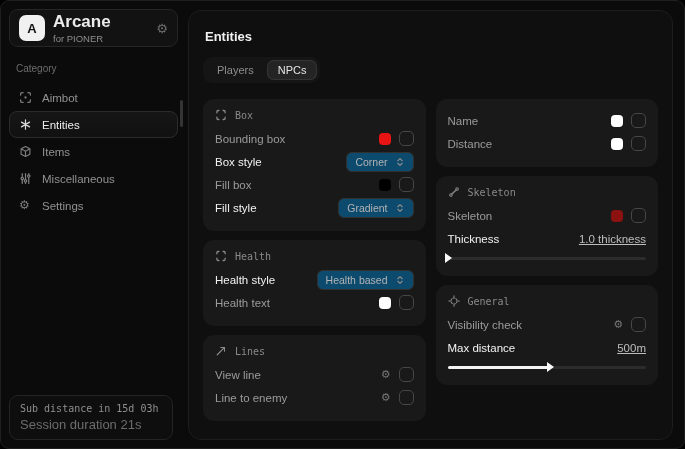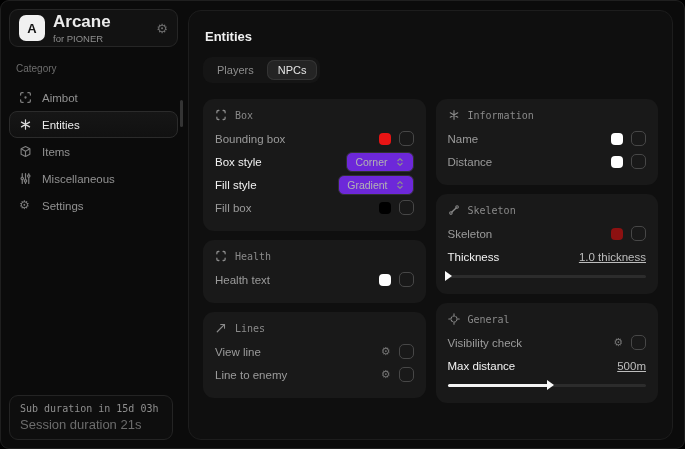--- a/index.html
+++ b/index.html
@@ -50,21 +50,21 @@
   .card-head { display:flex; align-items:center; gap:8px; color:#8a8a8a;
     font-family:"DejaVu Sans Mono", monospace; font-size:10px; margin-bottom:6px; }
   .card-head .cicon { width:12px; height:12px; display:flex; color:#8a8a8a; flex:none; }
   .row { display:flex; align-items:center; justify-content:space-between; min-height:23px; }
   .row-label { font-size:11.5px; color:#9b9b9b; }
   .row-label.em { color:#f2f2f2; font-weight:normal; }
   .ctrl { display:flex; align-items:center; gap:8px; }
   .swatch { width:12px; height:12px; border-radius:4px; flex:none; }
   .checkbox { width:15px; height:15px; border:1.5px solid #474747; border-radius:5px;
     background:transparent; flex:none; }
-  .select { display:flex; align-items:center; gap:7px; background:#6d28d9;
+  .select { display:flex; align-items:center; gap:7px; background:#0c4a6e;
     border:1px solid #313131; border-radius:6px; padding:3px 8px; font-size:10.5px;
     color:#b3b3b3; }
   .select .uicon { width:10px; height:10px; display:flex; color:#8d8d8d; }
   .row-gear { color:#767676; font-size:11px; font-family:"DejaVu Sans", sans-serif; }
   .row-value { font-size:11.5px; color:#bdbdbd;text-decoration:underline; }
   .slider { position:relative; height:11px; margin-top:3px; }
   .slider-track { position:absolute; left:0; right:0; top:4px; height:3px;
     background:#2c2c2c; border-radius:2px; }
   .slider-fill { position:absolute; left:0; top:4px; height:3px; background:#f4f4f4;
     border-radius:2px; }
@@ -166,21 +166,21 @@
       </div>
       <div class="nav-item">
         <span class="nicon gear-glyph">⚙</span>
         <span>Settings</span>
       </div>
     </div>
 
     <div class="side-scrollbar"></div>
 
     <div class="footer-card">
-      <div class="footer-line1">Sub duration in 15d 03h</div>
+      <div class="footer-line1">Sub distance in 15d 03h</div>
       <div class="footer-line2">Session duration 21s</div>
     </div>
   </div>
 
   <div class="main">
     <div class="panel">
       <div class="page-title">Entities</div>
 
       <div class="tabs">
         <div class="tab">Players</div>
@@ -212,49 +212,60 @@
               <span class="select">
                 <span>Corner</span>
                 <span class="uicon">
                     <svg>
                       <use href="#i-unfold"></use>
                     </svg>
                   </span>
               </span>
             </div>
             <div class="row">
+              <span class="row-label">Fill box</span>
+              <span class="ctrl">
+                <span class="swatch" style="background: rgb(0, 0, 0);"></span>
+                <span class="checkbox"></span>
+              </span>
+            </div>
+            <div class="row">
               <span class="row-label em">Fill style</span>
               <span class="select">
                 <span>Gradient</span>
                 <span class="uicon">
                     <svg>
                       <use href="#i-unfold"></use>
                     </svg>
                   </span>
               </span>
             </div>
-            <div class="row">
-              <span class="row-label">Fill box</span>
-              <span class="ctrl">
-                <span class="swatch" style="background: rgb(0, 0, 0);"></span>
-                <span class="checkbox"></span>
-              </span>
-            </div>
           </div>
 
           <div class="card">
             <div class="card-head">
               <span class="cicon">
                   <svg>
                     <use href="#i-brackets"></use>
                   </svg>
                 </span>
               <span>Health</span>
             </div>
             <div class="row">
+              <span class="row-label em">Health style</span>
+              <span class="select">
+                <span>Health based</span>
+                <span class="uicon">
+                    <svg>
+                      <use href="#i-unfold"></use>
+                    </svg>
+                  </span>
+              </span>
+            </div>
+            <div class="row">
               <span class="row-label">Health text</span>
               <span class="ctrl">
                 <span class="swatch" style="background: rgb(255, 255, 255);"></span>
                 <span class="checkbox"></span>
               </span>
             </div>
           </div>
 
           <div class="card">
             <div class="card-head">
@@ -278,28 +289,20 @@
                 <span class="row-gear">⚙</span>
                 <span class="checkbox"></span>
               </span>
             </div>
           </div>
         </div>
 
         <div class="col">
 
           <div class="card">
-            <div class="card-head">
-              <span class="cicon">
-                  <svg>
-                    <use href="#i-star"></use>
-                  </svg>
-                </span>
-              <span>Information</span>
-            </div>
             <div class="row">
               <span class="row-label">Name</span>
               <span class="ctrl">
                 <span class="swatch" style="background: rgb(255, 255, 255);"></span>
                 <span class="checkbox"></span>
               </span>
             </div>
             <div class="row">
               <span class="row-label">Distance</span>
               <span class="ctrl">

